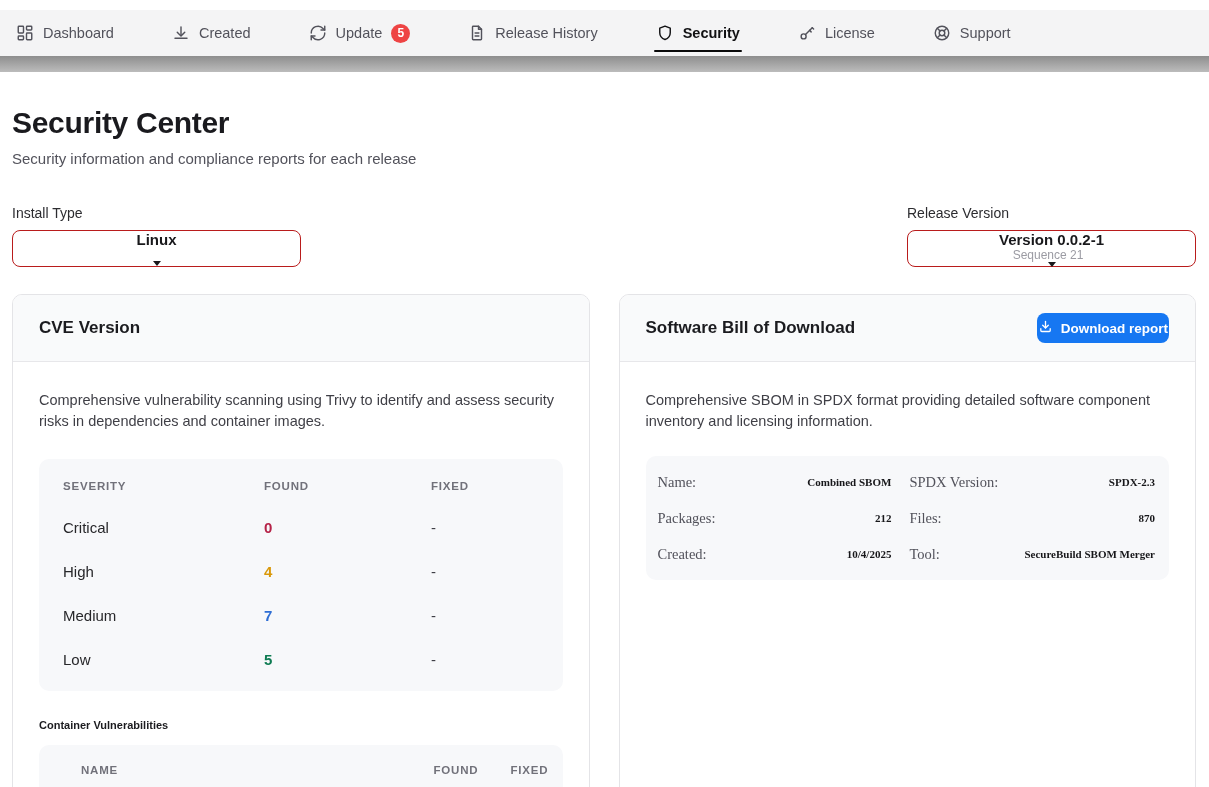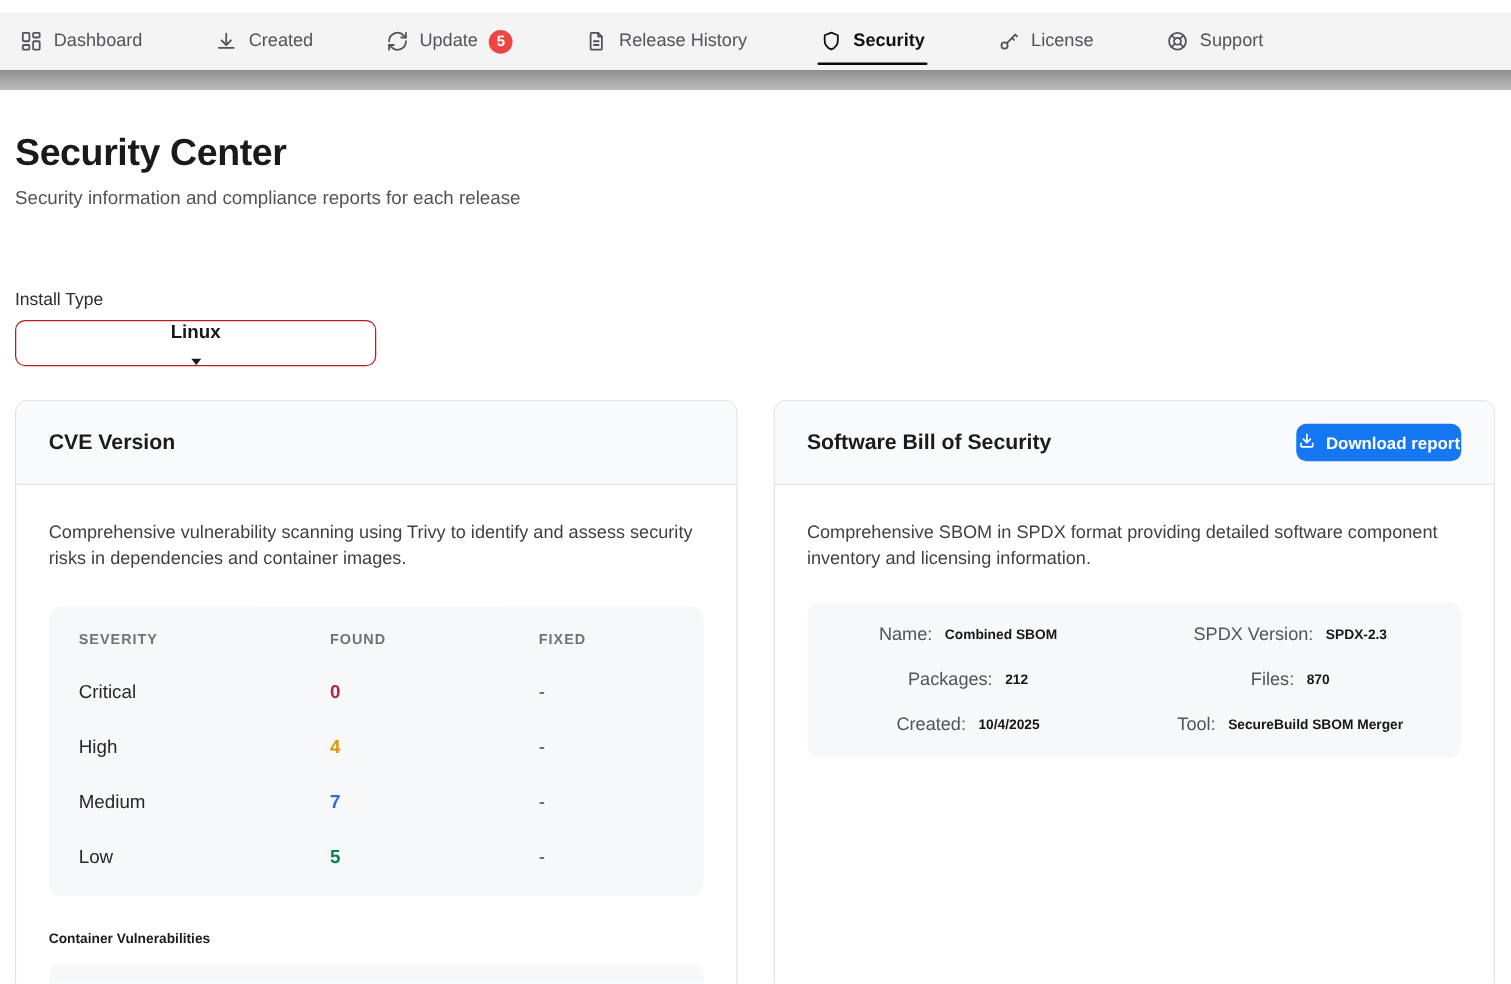--- a/index.html
+++ b/index.html
@@ -74,21 +74,21 @@
     letter-spacing: -0.3px;
     color: #1a1a1e;
   }
   .page-subtitle {
     margin-top: 10px;
     font-size: 15px;
     color: #52525b;
   }
 
   
-  .filters { display: flex; gap: 315px; margin-top: 64px; justify-content: space-between; }
+  .filters { display: flex; gap: 315px; margin-top: 38px; justify-content: space-between; }
   .field { width: 289px; }
   .field-label { font-size: 14px; font-weight: 500; color: #2c2c30; }
   .select-box {
     margin-top: 9px;
     height: 37px;
     box-sizing: border-box;
     border: 1px solid #b91c1c;
     border-radius: 8px;
     background: #fff;
     display: flex;
@@ -195,22 +195,23 @@
     border-radius: 10px;
     padding: 8px 14px 8px 12px;
     display: grid;
     grid-template-columns: 1fr 1.05fr;
     column-gap: 18px;
   }
   .detail-cell {
     height: 36px;
     display: flex;
     align-items: center;
-    justify-content: center;
+    justify-content: space-between;
     gap: 10px;
+    font-family: Liberation Serif, serif;
   }
   .detail-label { font-size: 14.5px; color: #52525b; white-space: nowrap; }
   .detail-value { font-size: 11px; font-weight: 700; color: #17171a; text-align: right; white-space: nowrap; }
 </style>
 </head>
 <body>
 
 <div class="screen">
 
   <nav class="topnav">
@@ -305,20 +306,28 @@
     <div class="page-subtitle">Security information and compliance reports for each release</div>
 
     <div class="filters">
       <div class="field">
         <div class="field-label">Install Type</div>
         <div class="select-box">
           <span class="select-value">Linux</span>
           <span class="caret"></span>
         </div>
       </div>
+      <div class="field">
+        <div class="field-label">Release Version</div>
+        <div class="select-box">
+          <span class="select-value">Version 0.0.2-1</span>
+          <span class="select-sub">Sequence 21</span>
+          <span class="caret"></span>
+        </div>
+      </div>
     </div>
 
     <div class="cards">
 
       <section class="card">
         <div class="card-header">
           <div class="card-title">CVE Version</div>
         </div>
         <div class="card-body">
           <div class="card-desc">Comprehensive vulnerability scanning using Trivy to identify and assess security risks in dependencies and container images.</div>
@@ -355,21 +364,21 @@
           <div class="container-table-head">
             <div>NAME</div>
             <div>FOUND</div>
             <div>FIXED</div>
           </div>
         </div>
       </section>
 
       <section class="card">
         <div class="card-header">
-          <div class="card-title">Software Bill of Security</div>
+          <div class="card-title">Software Bill of Download</div>
           <button class="btn-primary" style="background-color: rgb(22, 119, 242);">
             <span>
               <svg width="15" height="15" viewBox="0 0 24 24" fill="none" stroke="#ffffff" stroke-width="2.1" stroke-linecap="round" stroke-linejoin="round">
                   <path d="M12 4v10"></path>
                   <path d="m7.5 10 4.5 4.5L16.5 10"></path>
                   <path d="M4.5 15.5v3A1.5 1.5 0 0 0 6 20h12a1.5 1.5 0 0 0 1.5-1.5v-3"></path>
                 </svg>
             </span>
             <span>Download report</span>
           </button>

